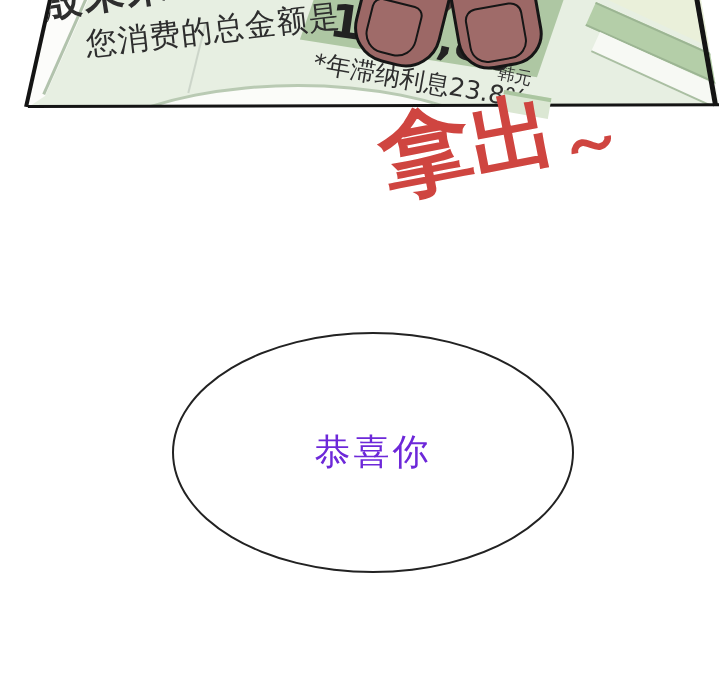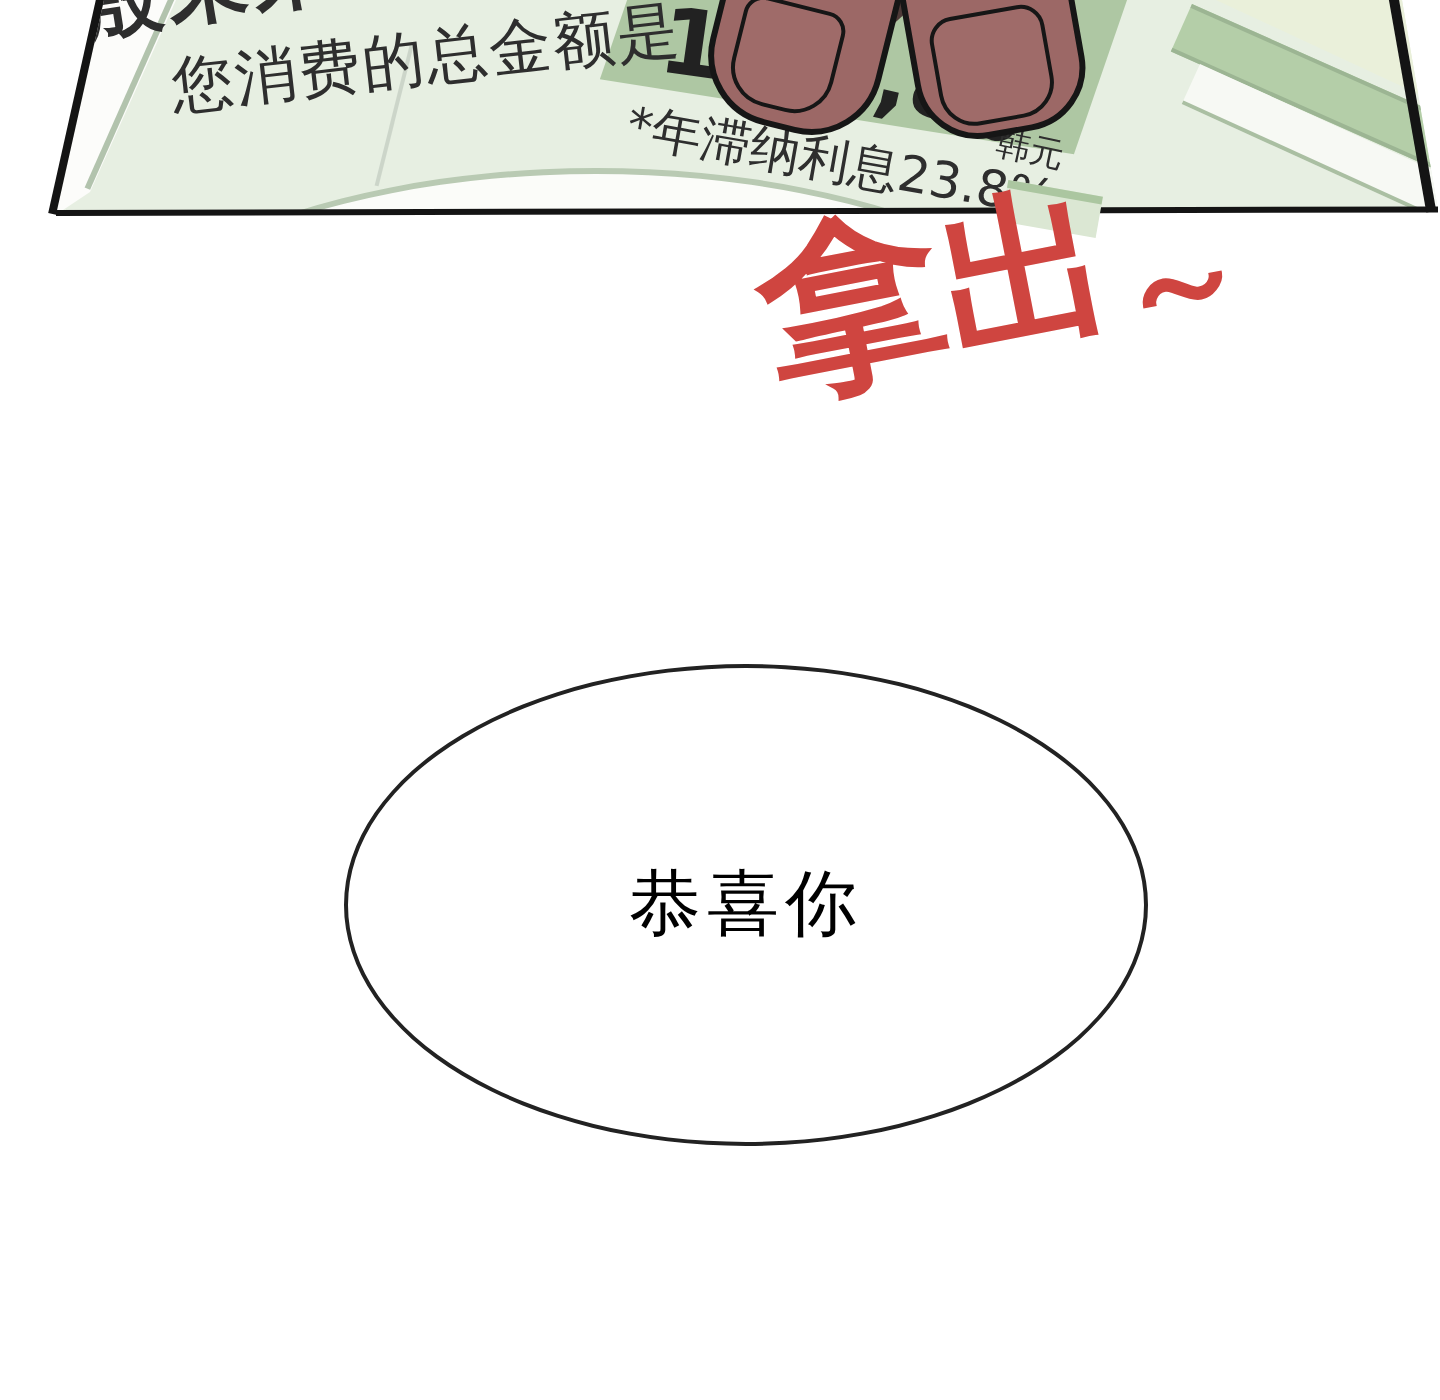--- a/index.html
+++ b/index.html
@@ -127,16 +127,16 @@
   <div class="abs bline b-left"></div>
   <div class="abs bline b-bottom"></div>
   <div class="abs bline b-right"></div>
   <div class="abs corner-flap"></div>
 
   <div class="abs sfx" style="color: rgb(207, 69, 64);">
     <span class="c1">拿</span><span class="c2">出</span><span class="c3">～</span>
   </div>
 
   <div class="abs bubble">
-    <div class="bubble-text" style="color: #000000; text-align: right;">恭喜你</div>
+    <div class="bubble-text" style="color: #6d28d9; text-align: right;">恭喜你</div>
   </div>
 
 </div>
 
 </body></html>

